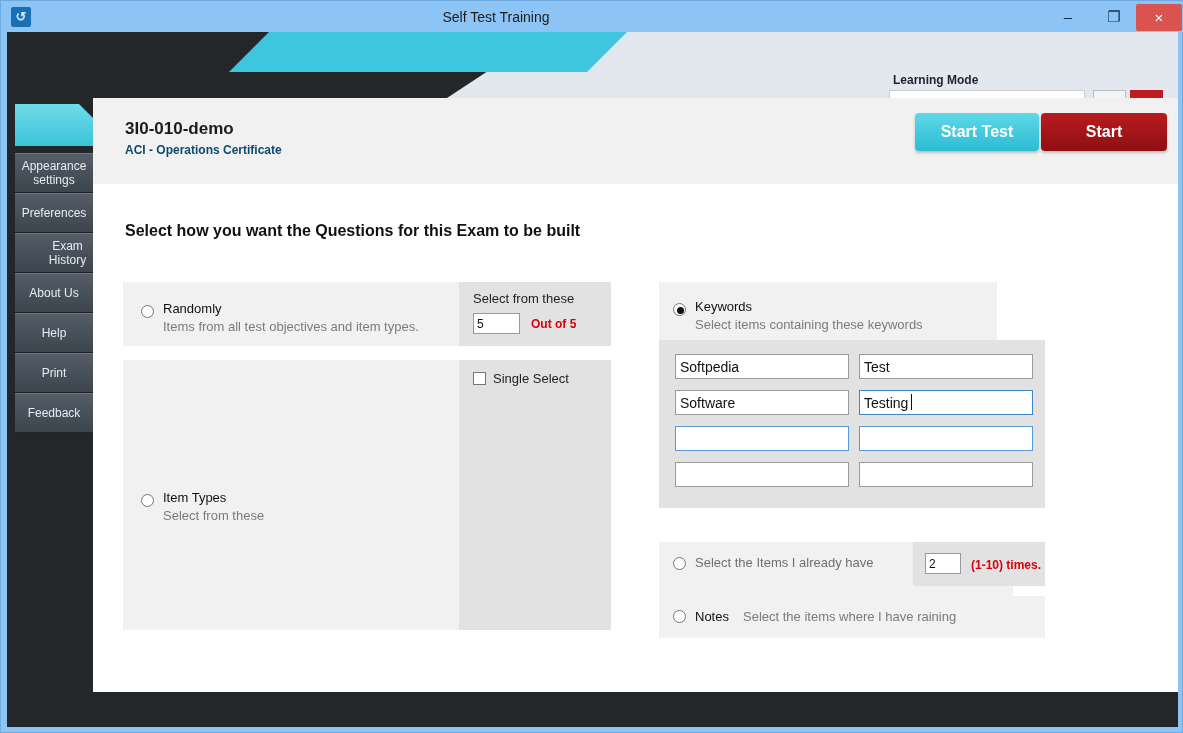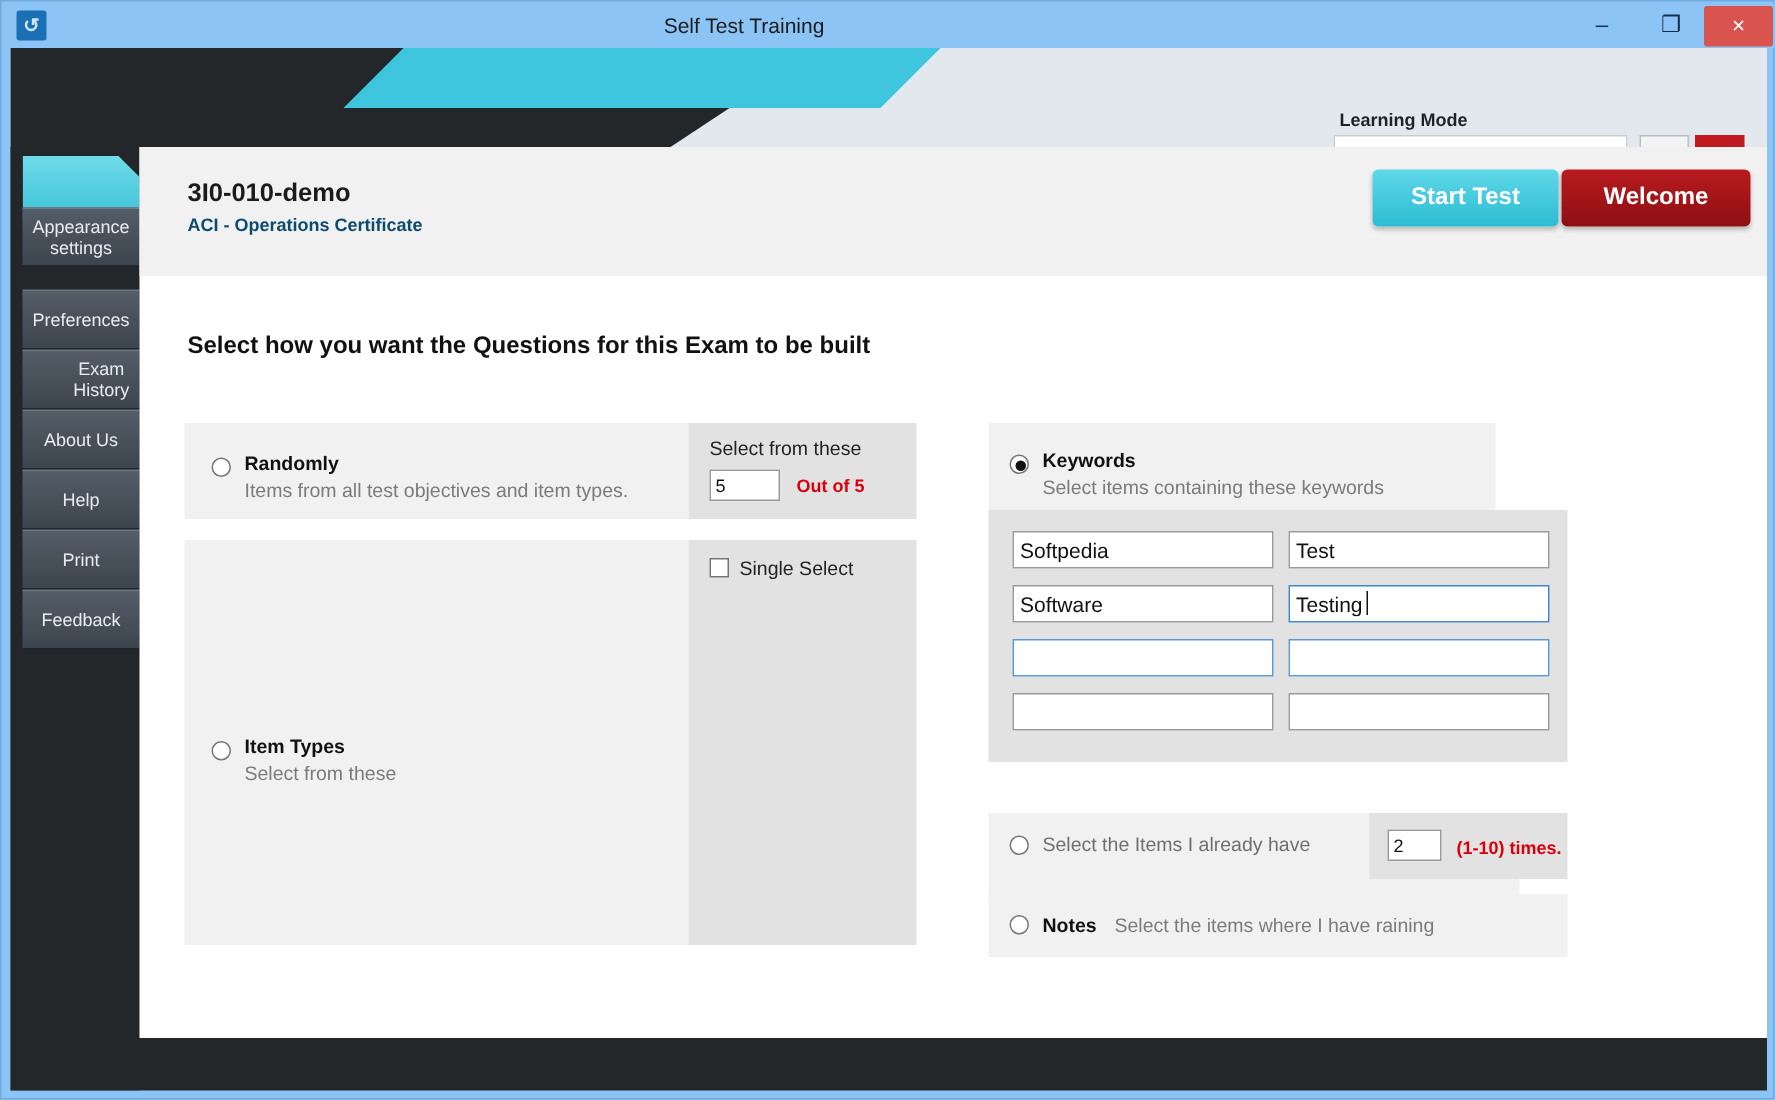--- a/index.html
+++ b/index.html
@@ -209,21 +209,21 @@
   .radio.checked::after {
     content: ""; position: absolute;
     left: 3px; top: 3px; width: 7px; height: 7px;
     border-radius: 50%; background: #111;
   }
   .checkbox {
     position: absolute; width: 13px; height: 13px;
     border: 1px solid #767676; background: #fff;
   }
 
-  .opt-title { position: absolute; font-size: 13px; font-weight: bold; color: #111; }
+  .opt-title { position: absolute; font-size: 13px; font-weight: normal; color: #111; }
   .opt-desc  { position: absolute; font-size: 13px; color: #7b7b7b; }
   .opt-plain { position: absolute; font-size: 13px; color: #6f6f6f; }
 
   .num-input {
     position: absolute; height: 21px;
     background: #fff; border: 1px solid #9a9a9a;
     font-size: 12px; color: #111; padding: 0 3px;
     font-family: "Liberation Sans", sans-serif;
   }
   .red-note { position: absolute; font-size: 12px; font-weight: bold; color: #d8000c; }
@@ -276,21 +276,21 @@
       <button id="gear-btn">
         
       </button>
       <button id="power-btn">
         
       </button>
     </div>
 
     <div id="sidebar">
       <div id="side-tab"></div>
-      <div class="side-btn" style="top:40px;height:40px;">
+      <div class="side-btn" style="top:55px;height:40px;">
           <span>Appearance settings</span>
         </div>
       <div class="side-btn" style="top:95px;height:40px;">
           <span>Preferences</span>
         </div>
       <div class="side-btn" style="top:135px;height:40px;padding-left:27px;">
           <span>Exam History</span>
         </div>
       <div class="side-btn" style="top:175px;height:40px;">
           <span>About Us</span>
@@ -305,21 +305,21 @@
           <span>Feedback</span>
         </div>
     </div>
 
     <div id="content">
 
       <div id="toolbar">
         <div id="exam-code">3I0-010-demo</div>
         <div id="exam-sub">ACI - Operations Certificate</div>
         <button id="start-btn">Start Test</button>
-        <button id="cancel-btn">Welcome</button>
+        <button id="cancel-btn">Start</button>
       </div>
 
       <div id="heading">Select how you want the Questions for this Exam to be built</div>
 
       <div id="watermark">SOFTPEDIA</div>
 
       <div class="panel panel-light" style="left:30px;top:184px;width:336px;height:64px;">
         <div class="radio" style="left:18px;top:23px;"></div>
         <div class="opt-title" style="left:40px;top:19px;">Randomly</div>
         <div class="opt-desc" style="left:40px;top:37px;">Items from all test objectives and item types.</div>

